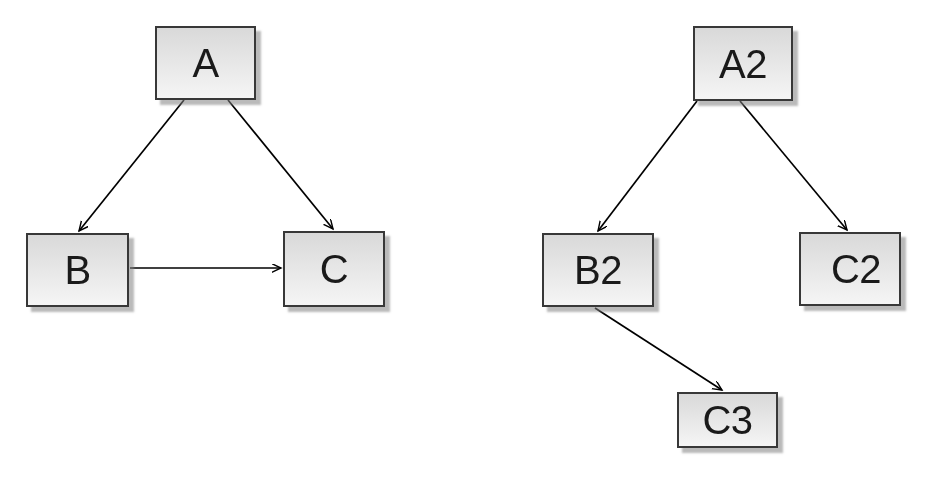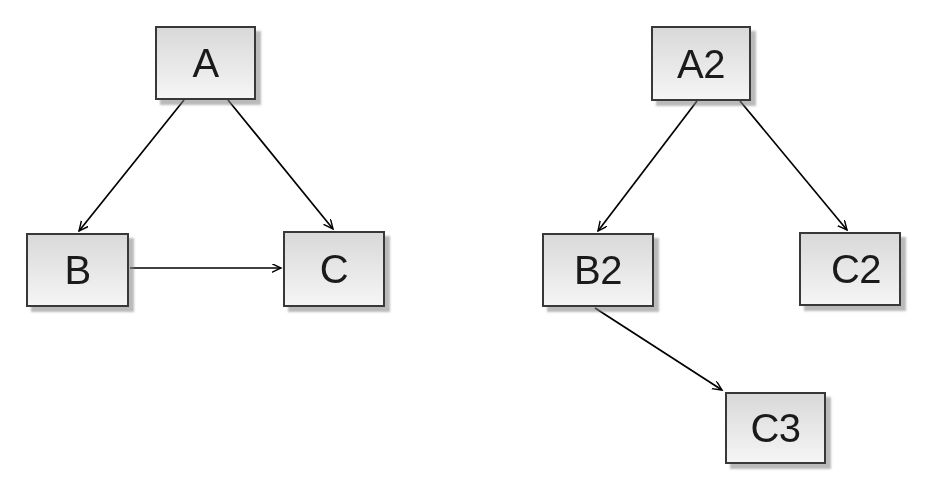--- a/index.html
+++ b/index.html
@@ -77,26 +77,26 @@
   <div id="nodes-layer">
       <div class="node" style="left: 155px; top: 26px; width: 101px; height: 74px;">
         <span class="node-label">A</span>
       </div>
       <div class="node" style="left: 26px; top: 233px; width: 103px; height: 74px;">
         <span class="node-label">B</span>
       </div>
       <div class="node" style="left: 283px; top: 231px; width: 102px; height: 76px;">
         <span class="node-label">C</span>
       </div>
-      <div class="node" style="left: 651px; top: 26px; width: 100px; height: 75px;">
+      <div class="node" style="left: 693px; top: 26px; width: 100px; height: 75px;">
         <span class="node-label">A2</span>
       </div>
       <div class="node" style="left: 542px; top: 233px; width: 112px; height: 74px;">
         <span class="node-label">B2</span>
       </div>
       <div class="node" style="left: 799px; top: 232px; width: 102px; height: 74px; padding-left: 12px;">
         <span class="node-label">C2</span>
       </div>
-      <div class="node" style="left: 677px; top: 392px; width: 101px; height: 72px; margin-left: 48px;">
+      <div class="node" style="left: 677px; top: 392px; width: 101px; height: 56px;">
         <span class="node-label">C3</span>
       </div>
     </div>
 </div>
 
 </body></html>

